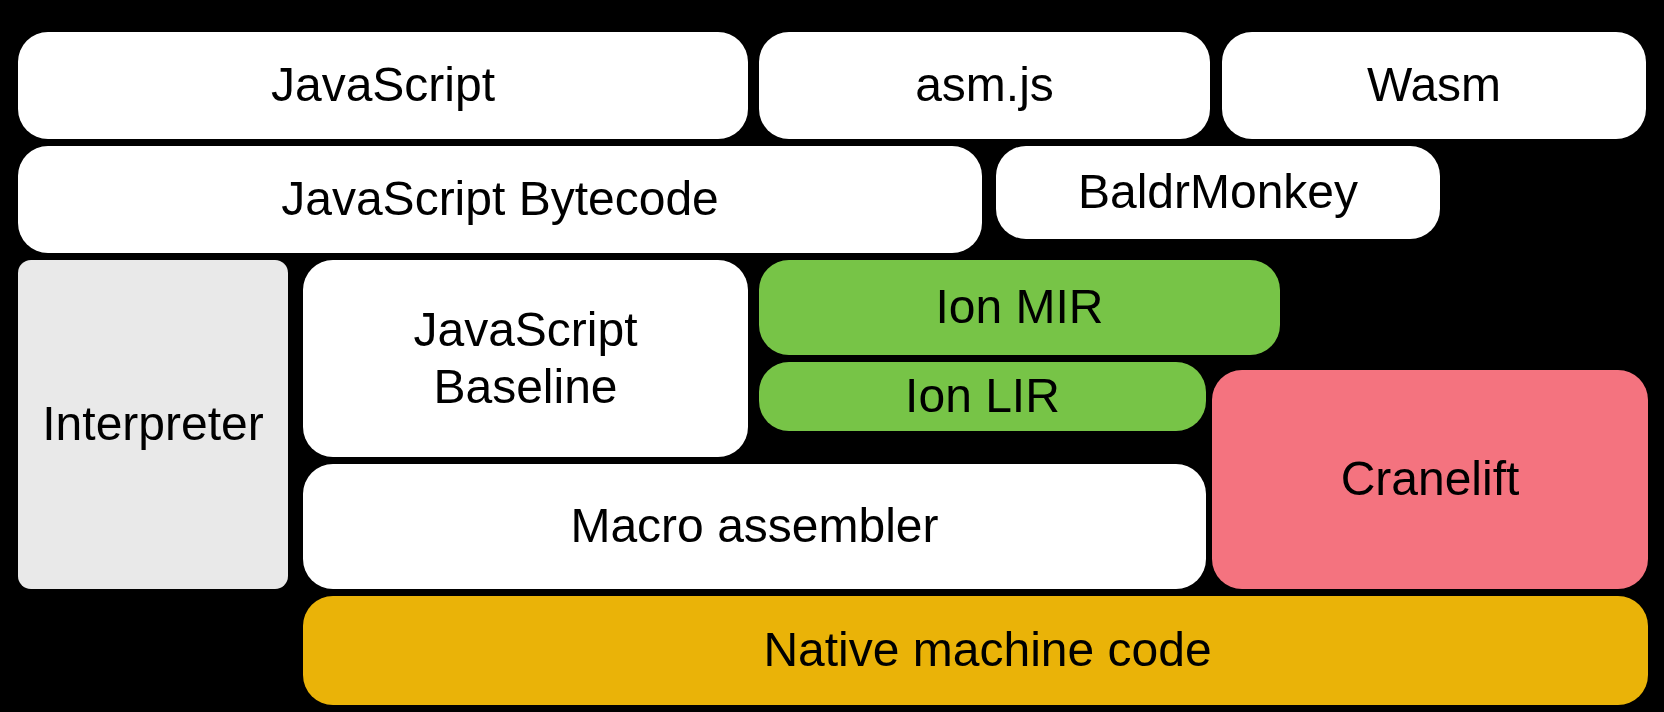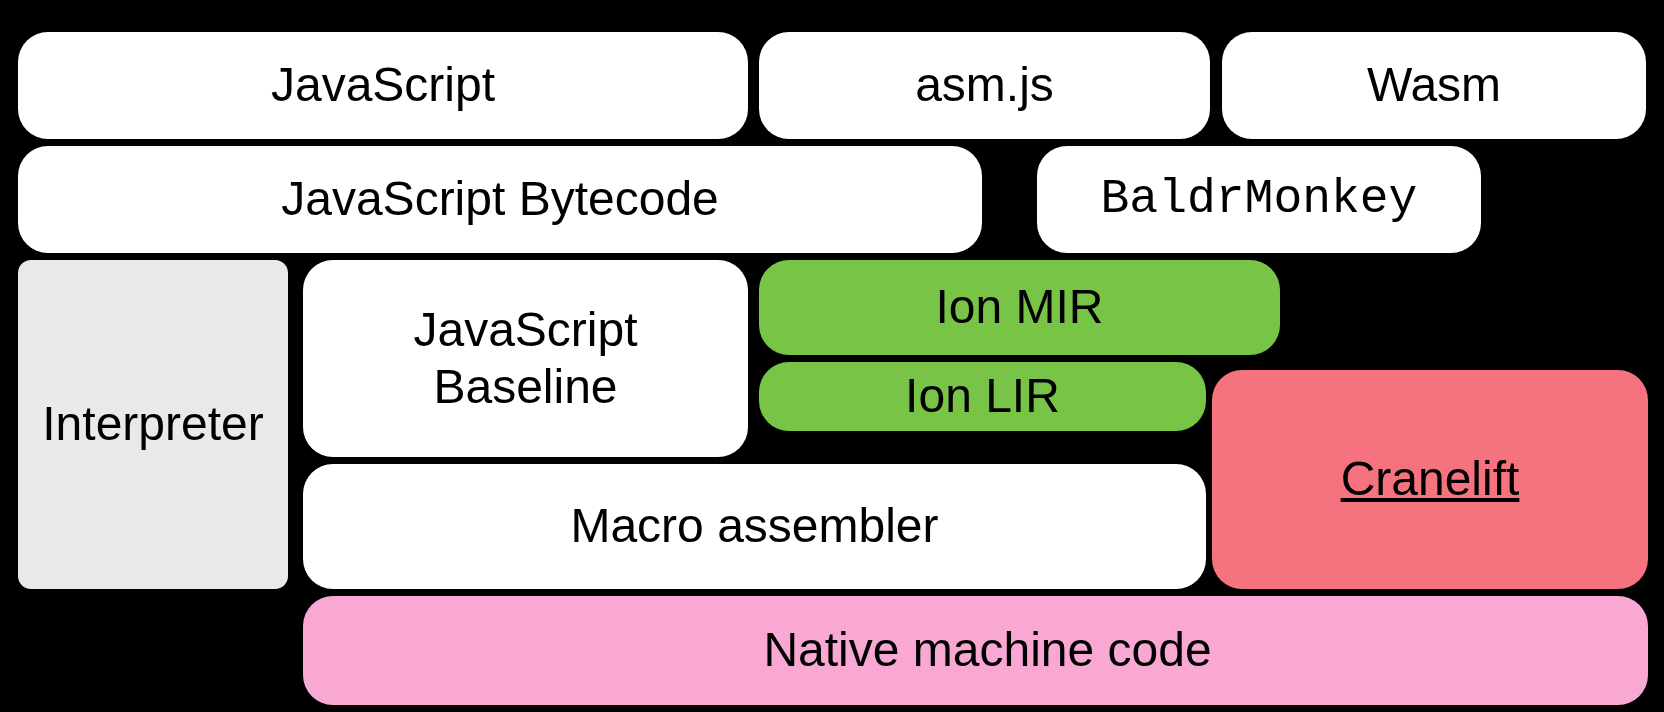--- a/index.html
+++ b/index.html
@@ -28,26 +28,26 @@
     line-height: 1.18;
     white-space: pre-line;
     box-sizing: border-box;
     margin-top: 22px;
   }
   
   #box-javascript   { left: 18px;   top: 10px;  width: 730px;  height: 107px; }
   #box-asmjs        { left: 759px;  top: 10px;  width: 451px;  height: 107px; }
   #box-wasm         { left: 1222px; top: 10px;  width: 424px;  height: 107px; }
   #box-bytecode     { left: 18px;   top: 124px; width: 964px;  height: 107px; }
-  #box-baldrmonkey  { left: 1037px;  top: 124px; width: 444px;  height: 107px; font-family: Liberation Mono, monospace; }
+  #box-baldrmonkey  { left: 996px;  top: 124px; width: 444px;  height: 93px; }
   #box-interpreter  { left: 18px;   top: 238px; width: 270px;  height: 329px; border-radius: 13px; }
   #box-baseline     { left: 303px;  top: 238px; width: 445px;  height: 197px; }
   #box-ion-mir      { left: 759px;  top: 238px; width: 521px;  height: 95px;  }
   #box-ion-lir      { left: 759px;  top: 340px; width: 447px;  height: 69px;  }
-  #box-cranelift    { left: 1212px; top: 348px; width: 436px;  height: 219px; text-decoration: underline; }
+  #box-cranelift    { left: 1212px; top: 348px; width: 436px;  height: 219px; }
   #box-macro        { left: 303px;  top: 442px; width: 903px;  height: 125px; }
   #box-native       { left: 303px;  top: 574px; width: 1345px; height: 109px; }
 </style>
 </head>
 <body>
 
 <div id="canvas" style="background-color: rgb(0, 0, 0);">
 
   <div class="box" id="box-javascript" style="background-color: rgb(255, 255, 255);">JavaScript</div>
 
@@ -65,15 +65,15 @@
 Baseline</div>
 
   <div class="box" id="box-ion-mir" style="background-color: rgb(119, 196, 71);">Ion MIR</div>
 
   <div class="box" id="box-ion-lir" style="background-color: rgb(119, 196, 71);">Ion LIR</div>
 
   <div class="box" id="box-cranelift" style="background-color: rgb(244, 115, 127);">Cranelift</div>
 
   <div class="box" id="box-macro" style="background-color: rgb(255, 255, 255);">Macro assembler</div>
 
-  <div class="box" id="box-native" style="background-color: #f9a8d4; padding-left: 24px;">Native machine code</div>
+  <div class="box" id="box-native" style="background-color: #eab308; padding-left: 24px;">Native machine code</div>
 
 </div>
 
 </body></html>

